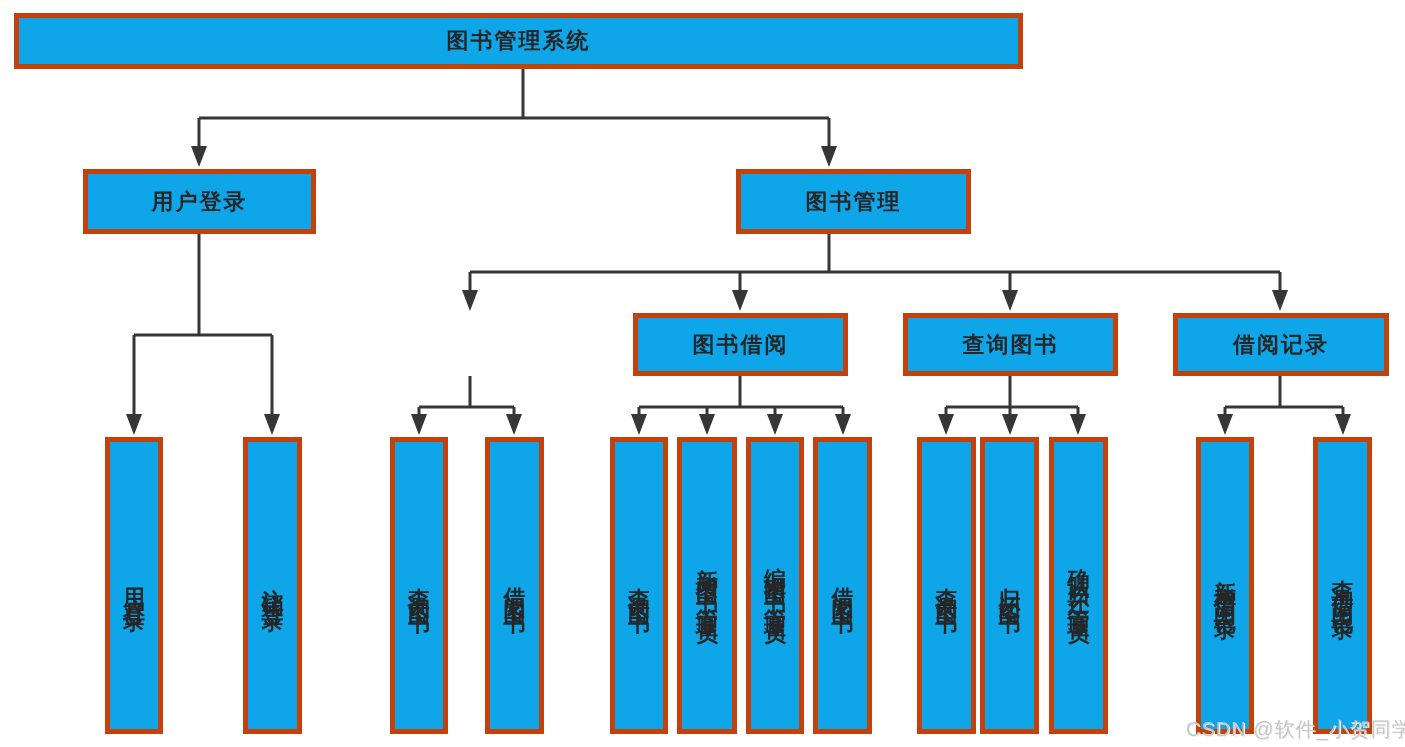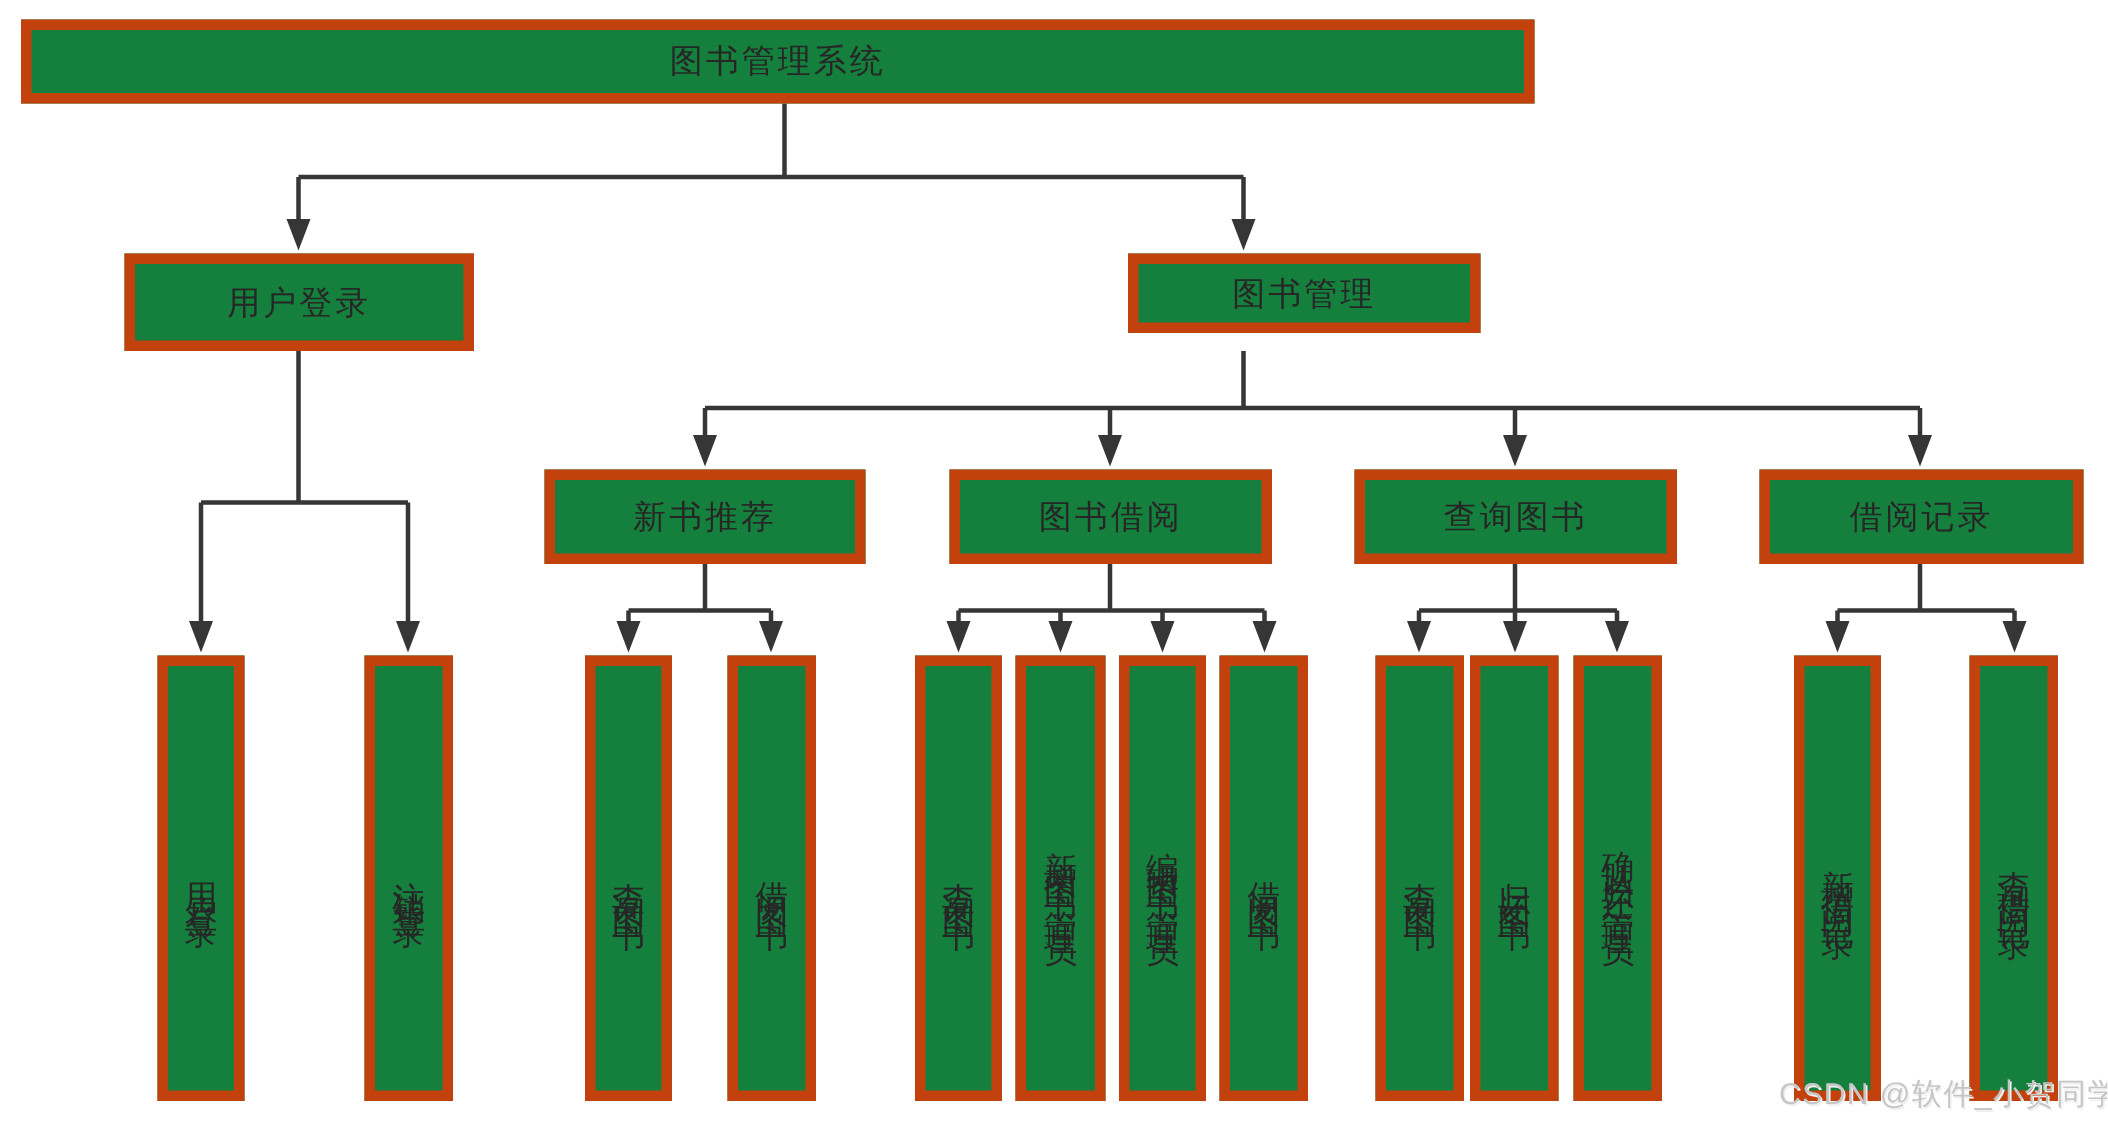--- a/index.html
+++ b/index.html
@@ -16,26 +16,27 @@
     overflow: hidden;
   }
   #connectors {
     position: absolute;
     left: 0; top: 0;
     width: 1405px; height: 747px;
   }
   .node {
     position: absolute;
     box-sizing: border-box;
-    border: 7px solid #c2410c;
-    background: #15803d;
+    border: 5px solid #c2410c;
+    background: #0ea5e9;
     display: flex;
     align-items: center;
     justify-content: center;
     color: #262626;
+    font-weight: bold;
   }
   .node.h span {
     font-size: 22px;
     letter-spacing: 2px;
     white-space: nowrap;
   }
   .node.v span {
     writing-mode: vertical-rl;
     font-size: 22px;
     letter-spacing: 8px;
@@ -87,27 +88,24 @@
       M1335 414 L1351 414 L1343 435 Z"></path>
   </svg>
 
   <div class="node h" style="left:14px;top:13px;width:1009px;height:56px">
     <span>图书管理系统</span>
   </div>
 
   <div class="node h" style="left:83px;top:169px;width:233px;height:65px">
     <span>用户登录</span>
   </div>
-  <div class="node h" style="left:752px;top:169px;width:235px;height:53px">
+  <div class="node h" style="left:736px;top:169px;width:235px;height:65px">
     <span>图书管理</span>
   </div>
 
-  <div class="node h" style="left:363px;top:313px;width:214px;height:63px">
-    <span>新书推荐</span>
-  </div>
   <div class="node h" style="left:633px;top:313px;width:215px;height:63px">
     <span>图书借阅</span>
   </div>
   <div class="node h" style="left:903px;top:313px;width:215px;height:63px">
     <span>查询图书</span>
   </div>
   <div class="node h" style="left:1173px;top:313px;width:216px;height:63px">
     <span>借阅记录</span>
   </div>
 

